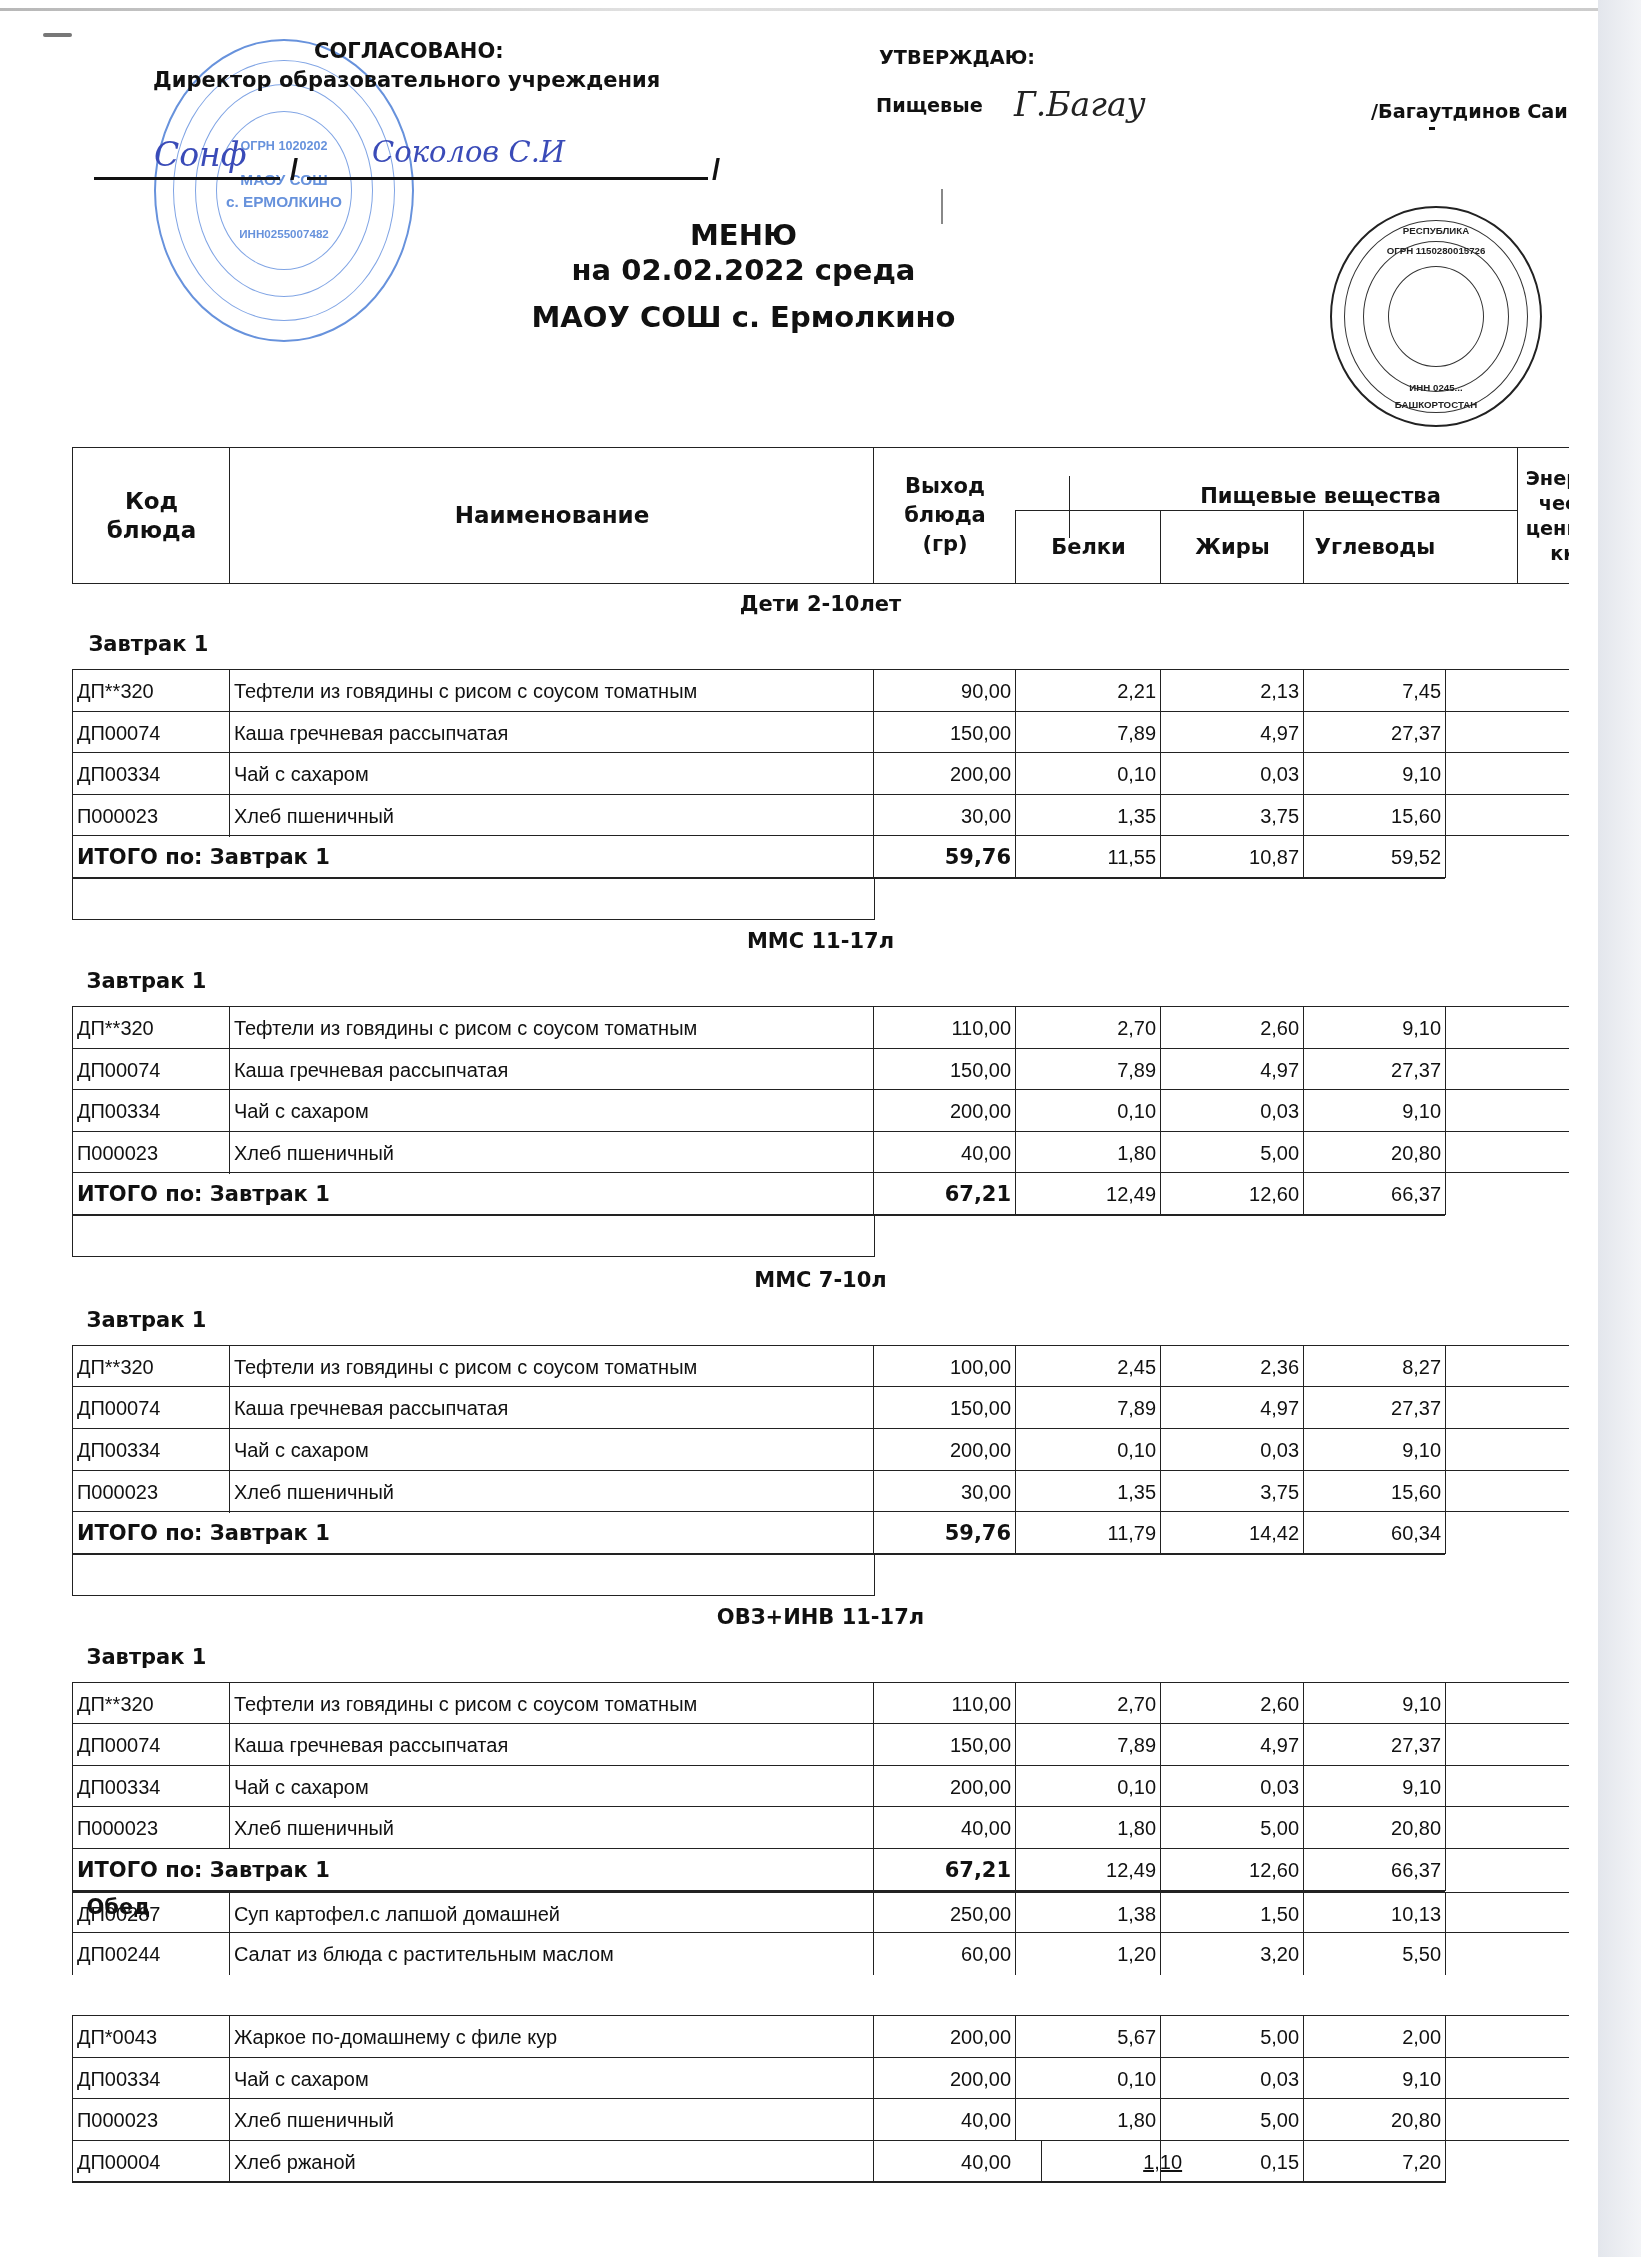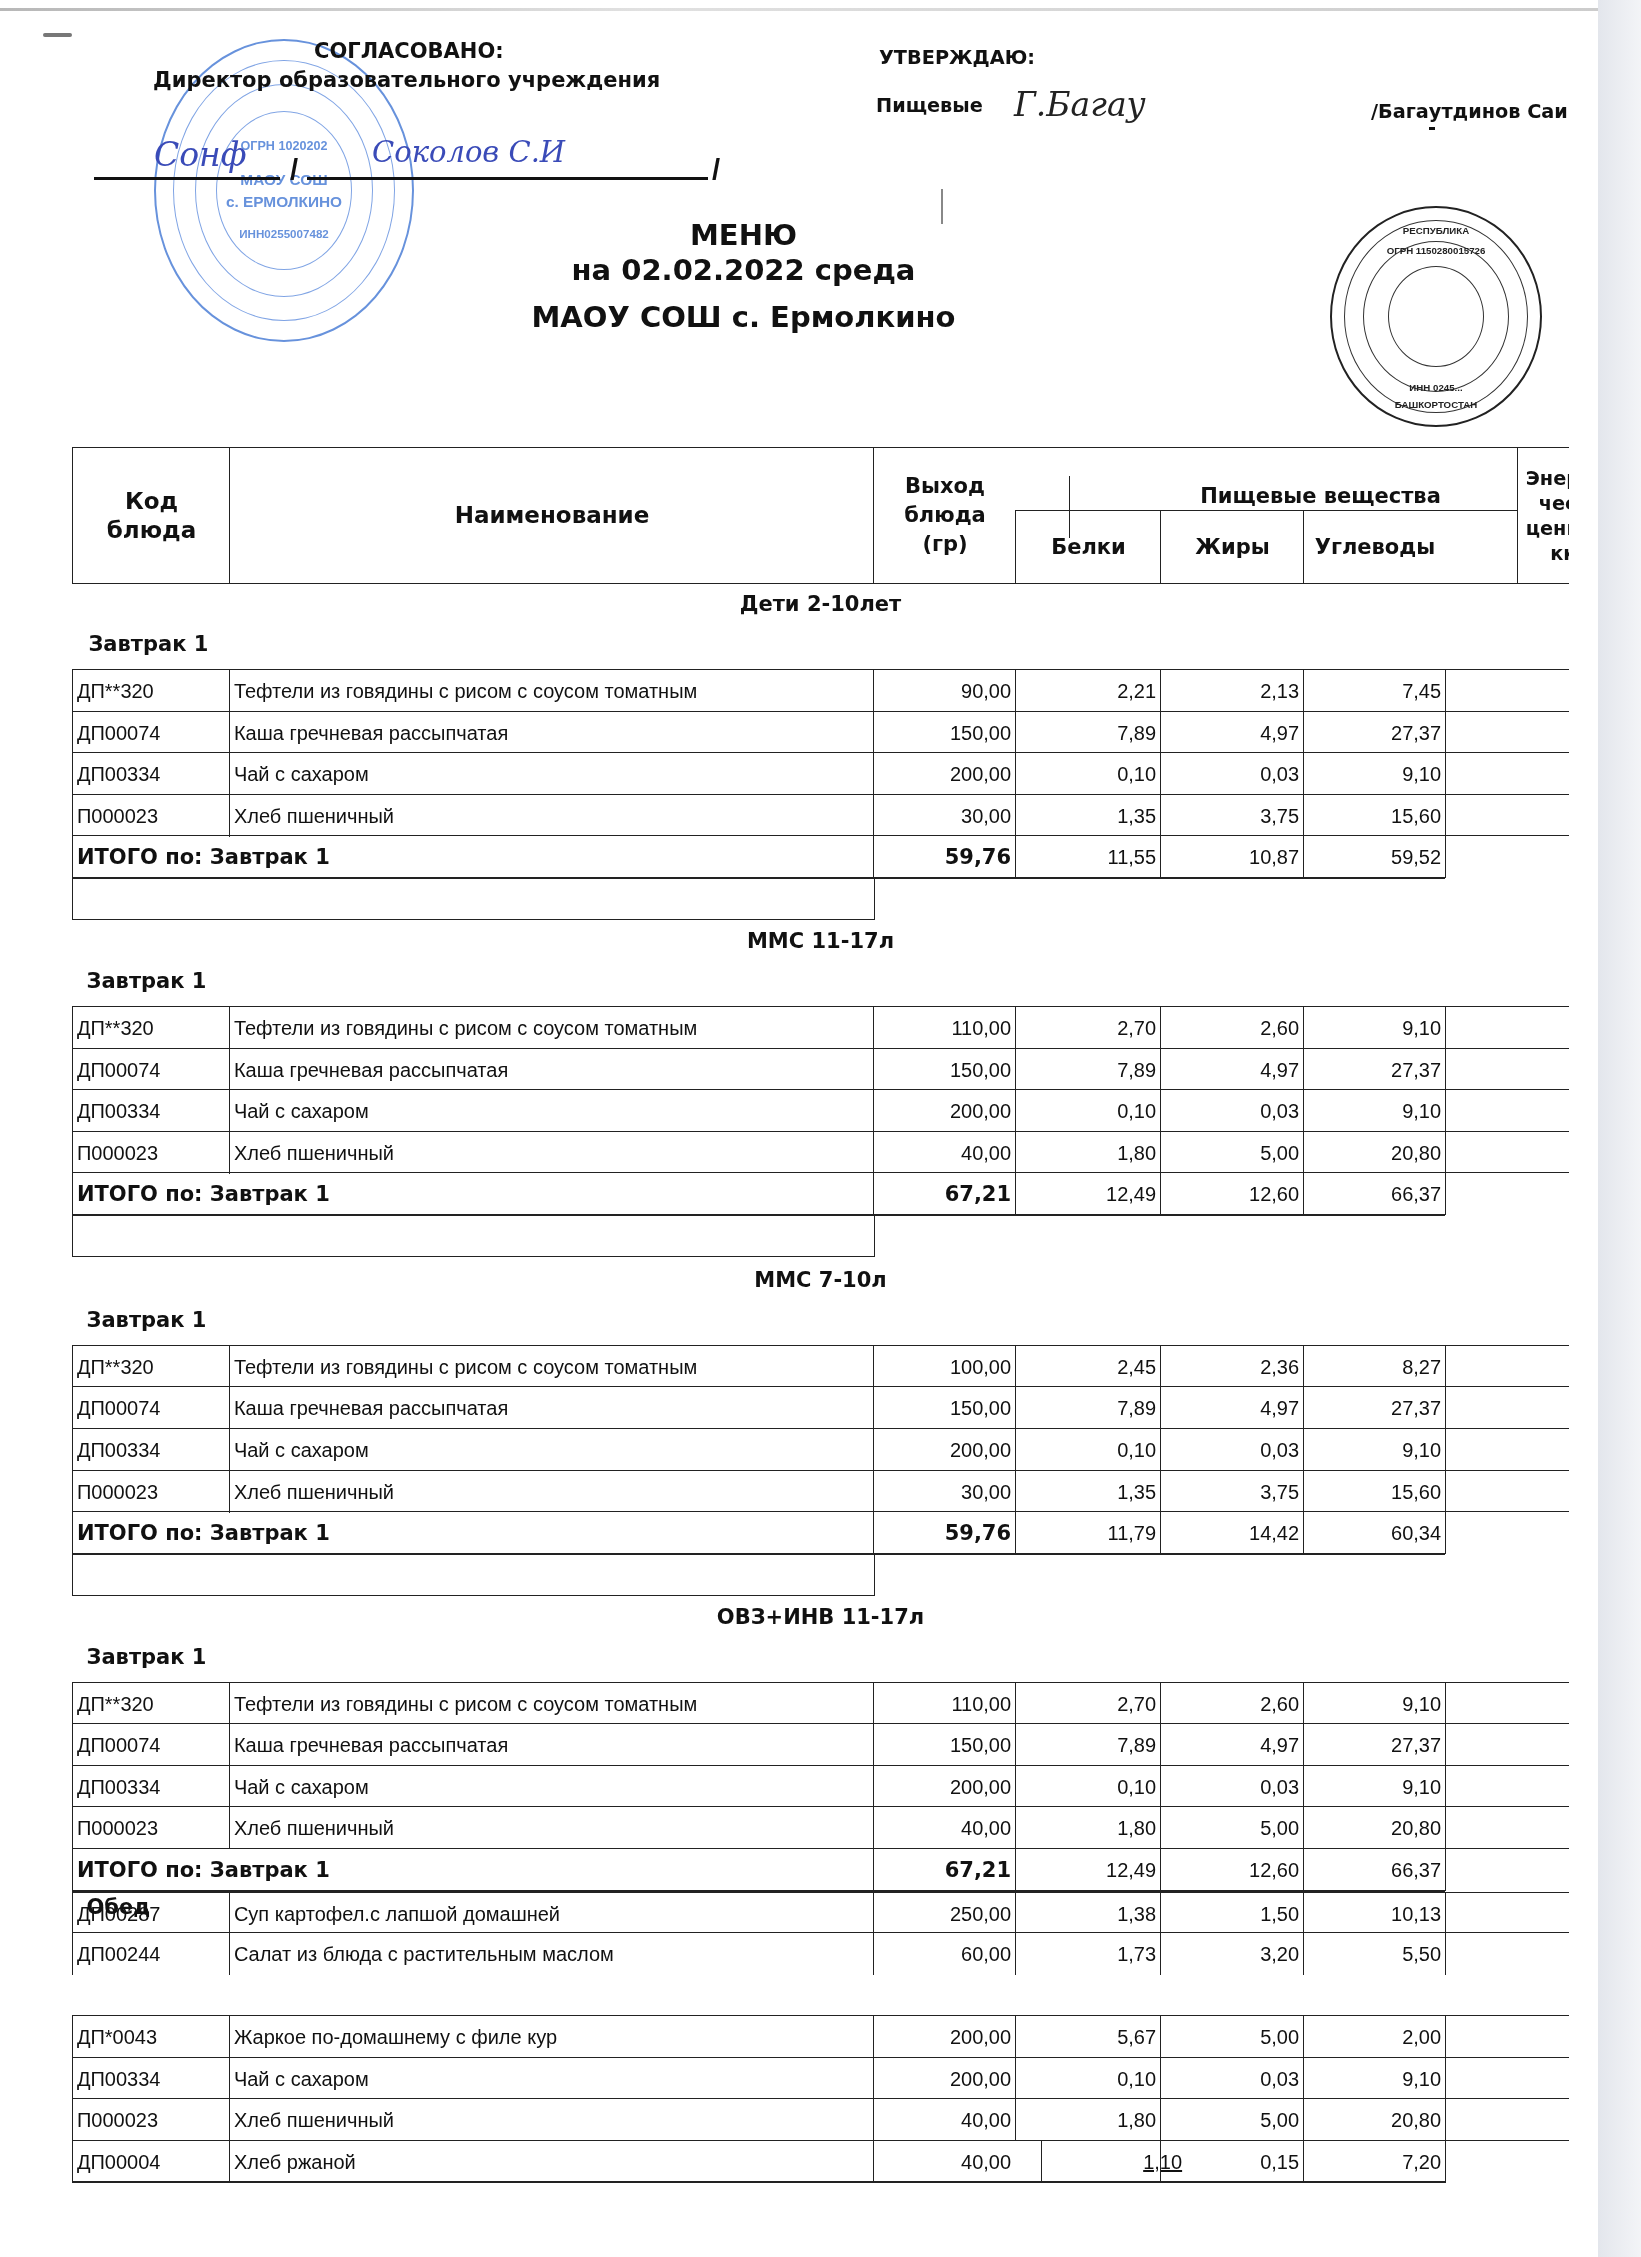--- a/index.html
+++ b/index.html
@@ -604,21 +604,21 @@
             <div class="cell " style="left: 0px; width: 157px;">
               <span>ДП00244</span>
             </div>
             <div class="cell " style="left: 157px; width: 644px;">
               <span>Салат из блюда с растительным маслом</span>
             </div>
             <div class="cell num" style="left: 801px; width: 142px;">
               <span>60,00</span>
             </div>
             <div class="cell num" style="left: 943px; width: 145px;">
-              <span>1,73</span>
+              <span>1,20</span>
             </div>
             <div class="cell num" style="left: 1088px; width: 143px;">
               <span>3,20</span>
             </div>
             <div class="cell num" style="left: 1231px; width: 142px;">
               <span>5,50</span>
             </div>
             <div class="cell num energy" style="left: 1373px; width: 196px; border-left: 1px solid rgb(34, 34, 34); padding-right: 0px; justify-content: flex-end;">
               <span style="margin-right: -11.6px;">51,0</span>
             </div>

